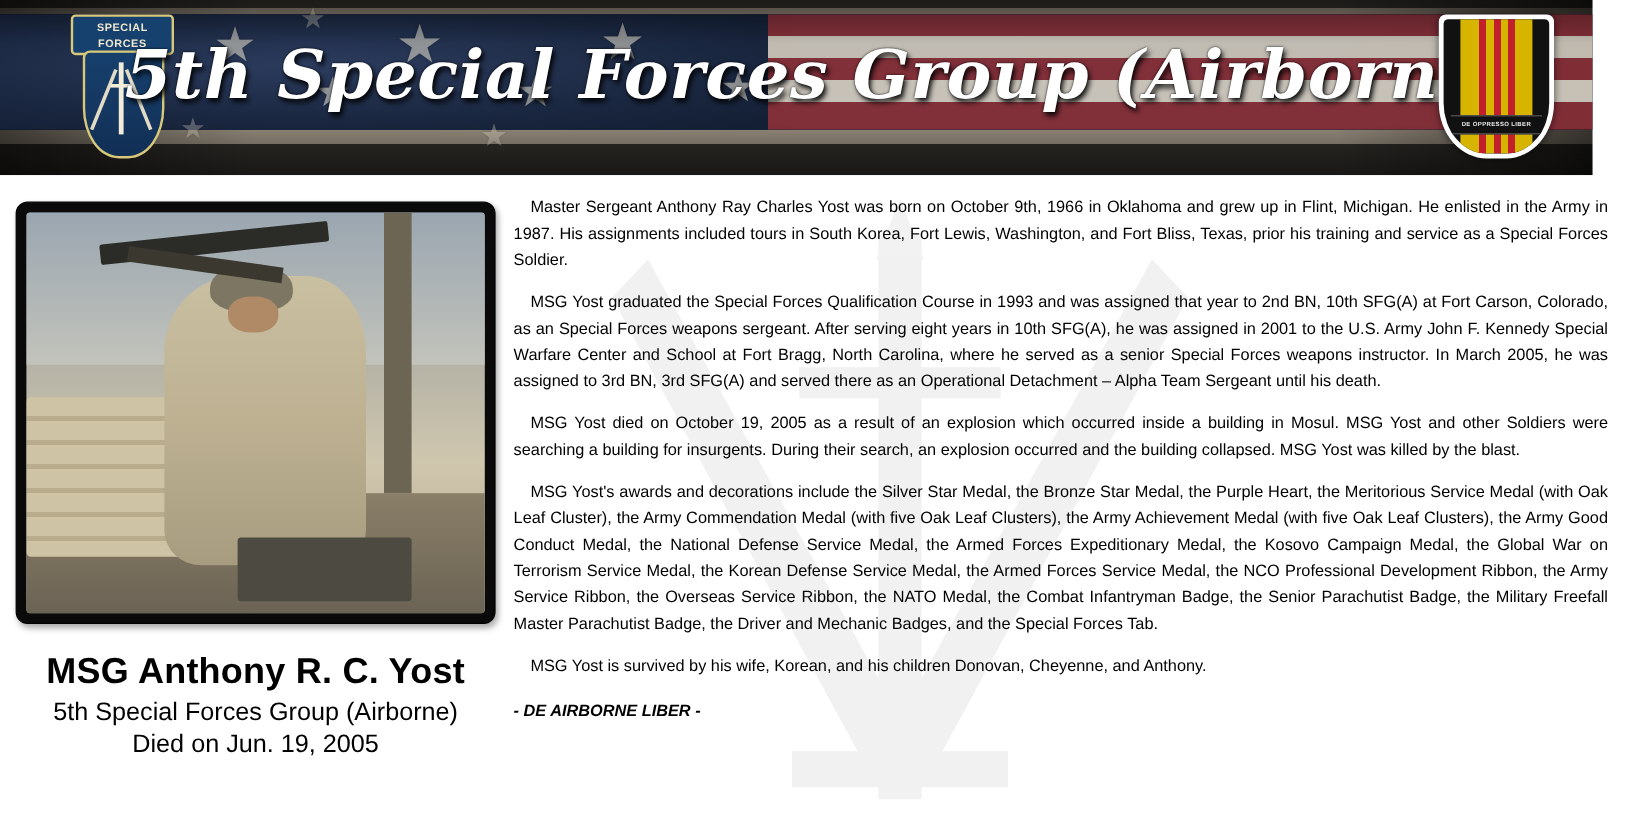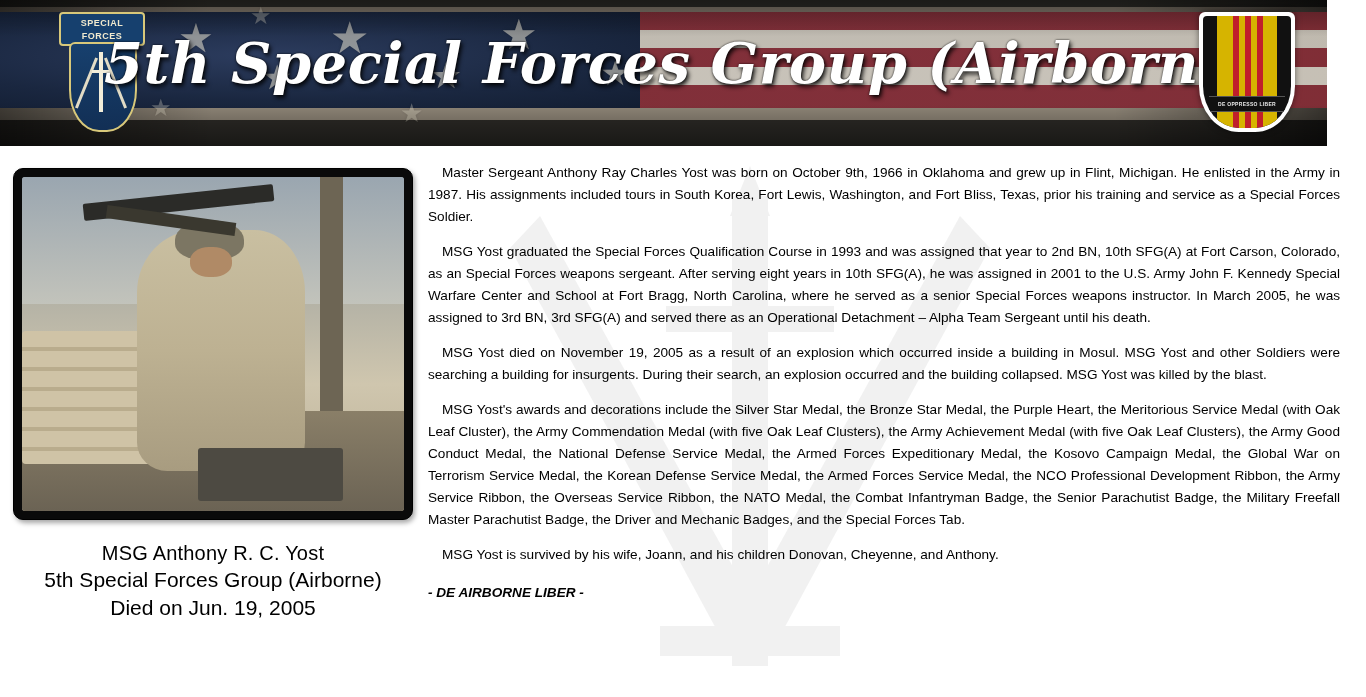--- a/index.html
+++ b/index.html
@@ -339,22 +339,22 @@
     background: #4d4a42;
     border-radius: 3px;
   }
 
   .caption {
     margin-top: 20px;
     text-align: center;
     line-height: 1.32;
   }
   .caption .name {
-    font-size: 20px;
-    font-weight: normal;
+    font-size: 30px;
+    font-weight: bold;
     letter-spacing: 0.2px;
   }
   .caption .unit,
   .caption .died {
     font-size: 21px;
   }
 
   .right-col {
     position: absolute;
     left: 428px;
@@ -448,19 +448,19 @@
     <div class="caption">
       <div class="name">MSG Anthony R. C. Yost</div>
       <div class="unit">5th Special Forces Group (Airborne)</div>
       <div class="died">Died on Jun. 19, 2005</div>
     </div>
   </div>
 
   <div class="right-col">
     <p>Master Sergeant Anthony Ray Charles Yost was born on October 9th, 1966 in Oklahoma and grew up in Flint, Michigan. He enlisted in the Army in 1987. His assignments included tours in South Korea, Fort Lewis, Washington, and Fort Bliss, Texas, prior his training and service as a Special Forces Soldier.</p>
     <p>MSG Yost graduated the Special Forces Qualification Course in 1993 and was assigned that year to 2nd BN, 10th SFG(A) at Fort Carson, Colorado, as an Special Forces weapons sergeant. After serving eight years in 10th SFG(A), he was assigned in 2001 to the U.S. Army John F. Kennedy Special Warfare Center and School at Fort Bragg, North Carolina, where he served as a senior Special Forces weapons instructor. In March 2005, he was assigned to 3rd BN, 3rd SFG(A) and served there as an Operational Detachment – Alpha Team Sergeant until his death.</p>
-    <p>MSG Yost died on November 19, 2005 as a result of an explosion which occurred inside a building in Mosul. MSG Yost and other Soldiers were searching a building for insurgents. During their search, an explosion occurred and the building collapsed. MSG Yost was killed by the blast.</p>
+    <p>MSG Yost died on October 19, 2005 as a result of an explosion which occurred inside a building in Mosul. MSG Yost and other Soldiers were searching a building for insurgents. During their search, an explosion occurred and the building collapsed. MSG Yost was killed by the blast.</p>
     <p>MSG Yost's awards and decorations include the Silver Star Medal, the Bronze Star Medal, the Purple Heart, the Meritorious Service Medal (with Oak Leaf Cluster), the Army Commendation Medal (with five Oak Leaf Clusters), the Army Achievement Medal (with five Oak Leaf Clusters), the Army Good Conduct Medal, the National Defense Service Medal, the Armed Forces Expeditionary Medal, the Kosovo Campaign Medal, the Global War on Terrorism Service Medal, the Korean Defense Service Medal, the Armed Forces Service Medal, the NCO Professional Development Ribbon, the Army Service Ribbon, the Overseas Service Ribbon, the NATO Medal, the Combat Infantryman Badge, the Senior Parachutist Badge, the Military Freefall Master Parachutist Badge, the Driver and Mechanic Badges, and the Special Forces Tab.</p>
-    <p>MSG Yost is survived by his wife, Joann, and his children Donovan, Cheyenne, and Anthony.</p>
+    <p>MSG Yost is survived by his wife, Korean, and his children Donovan, Cheyenne, and Anthony.</p>
     <p class="motto">- DE AIRBORNE LIBER -</p>
   </div>
 
 </div>
 
 </body></html>

